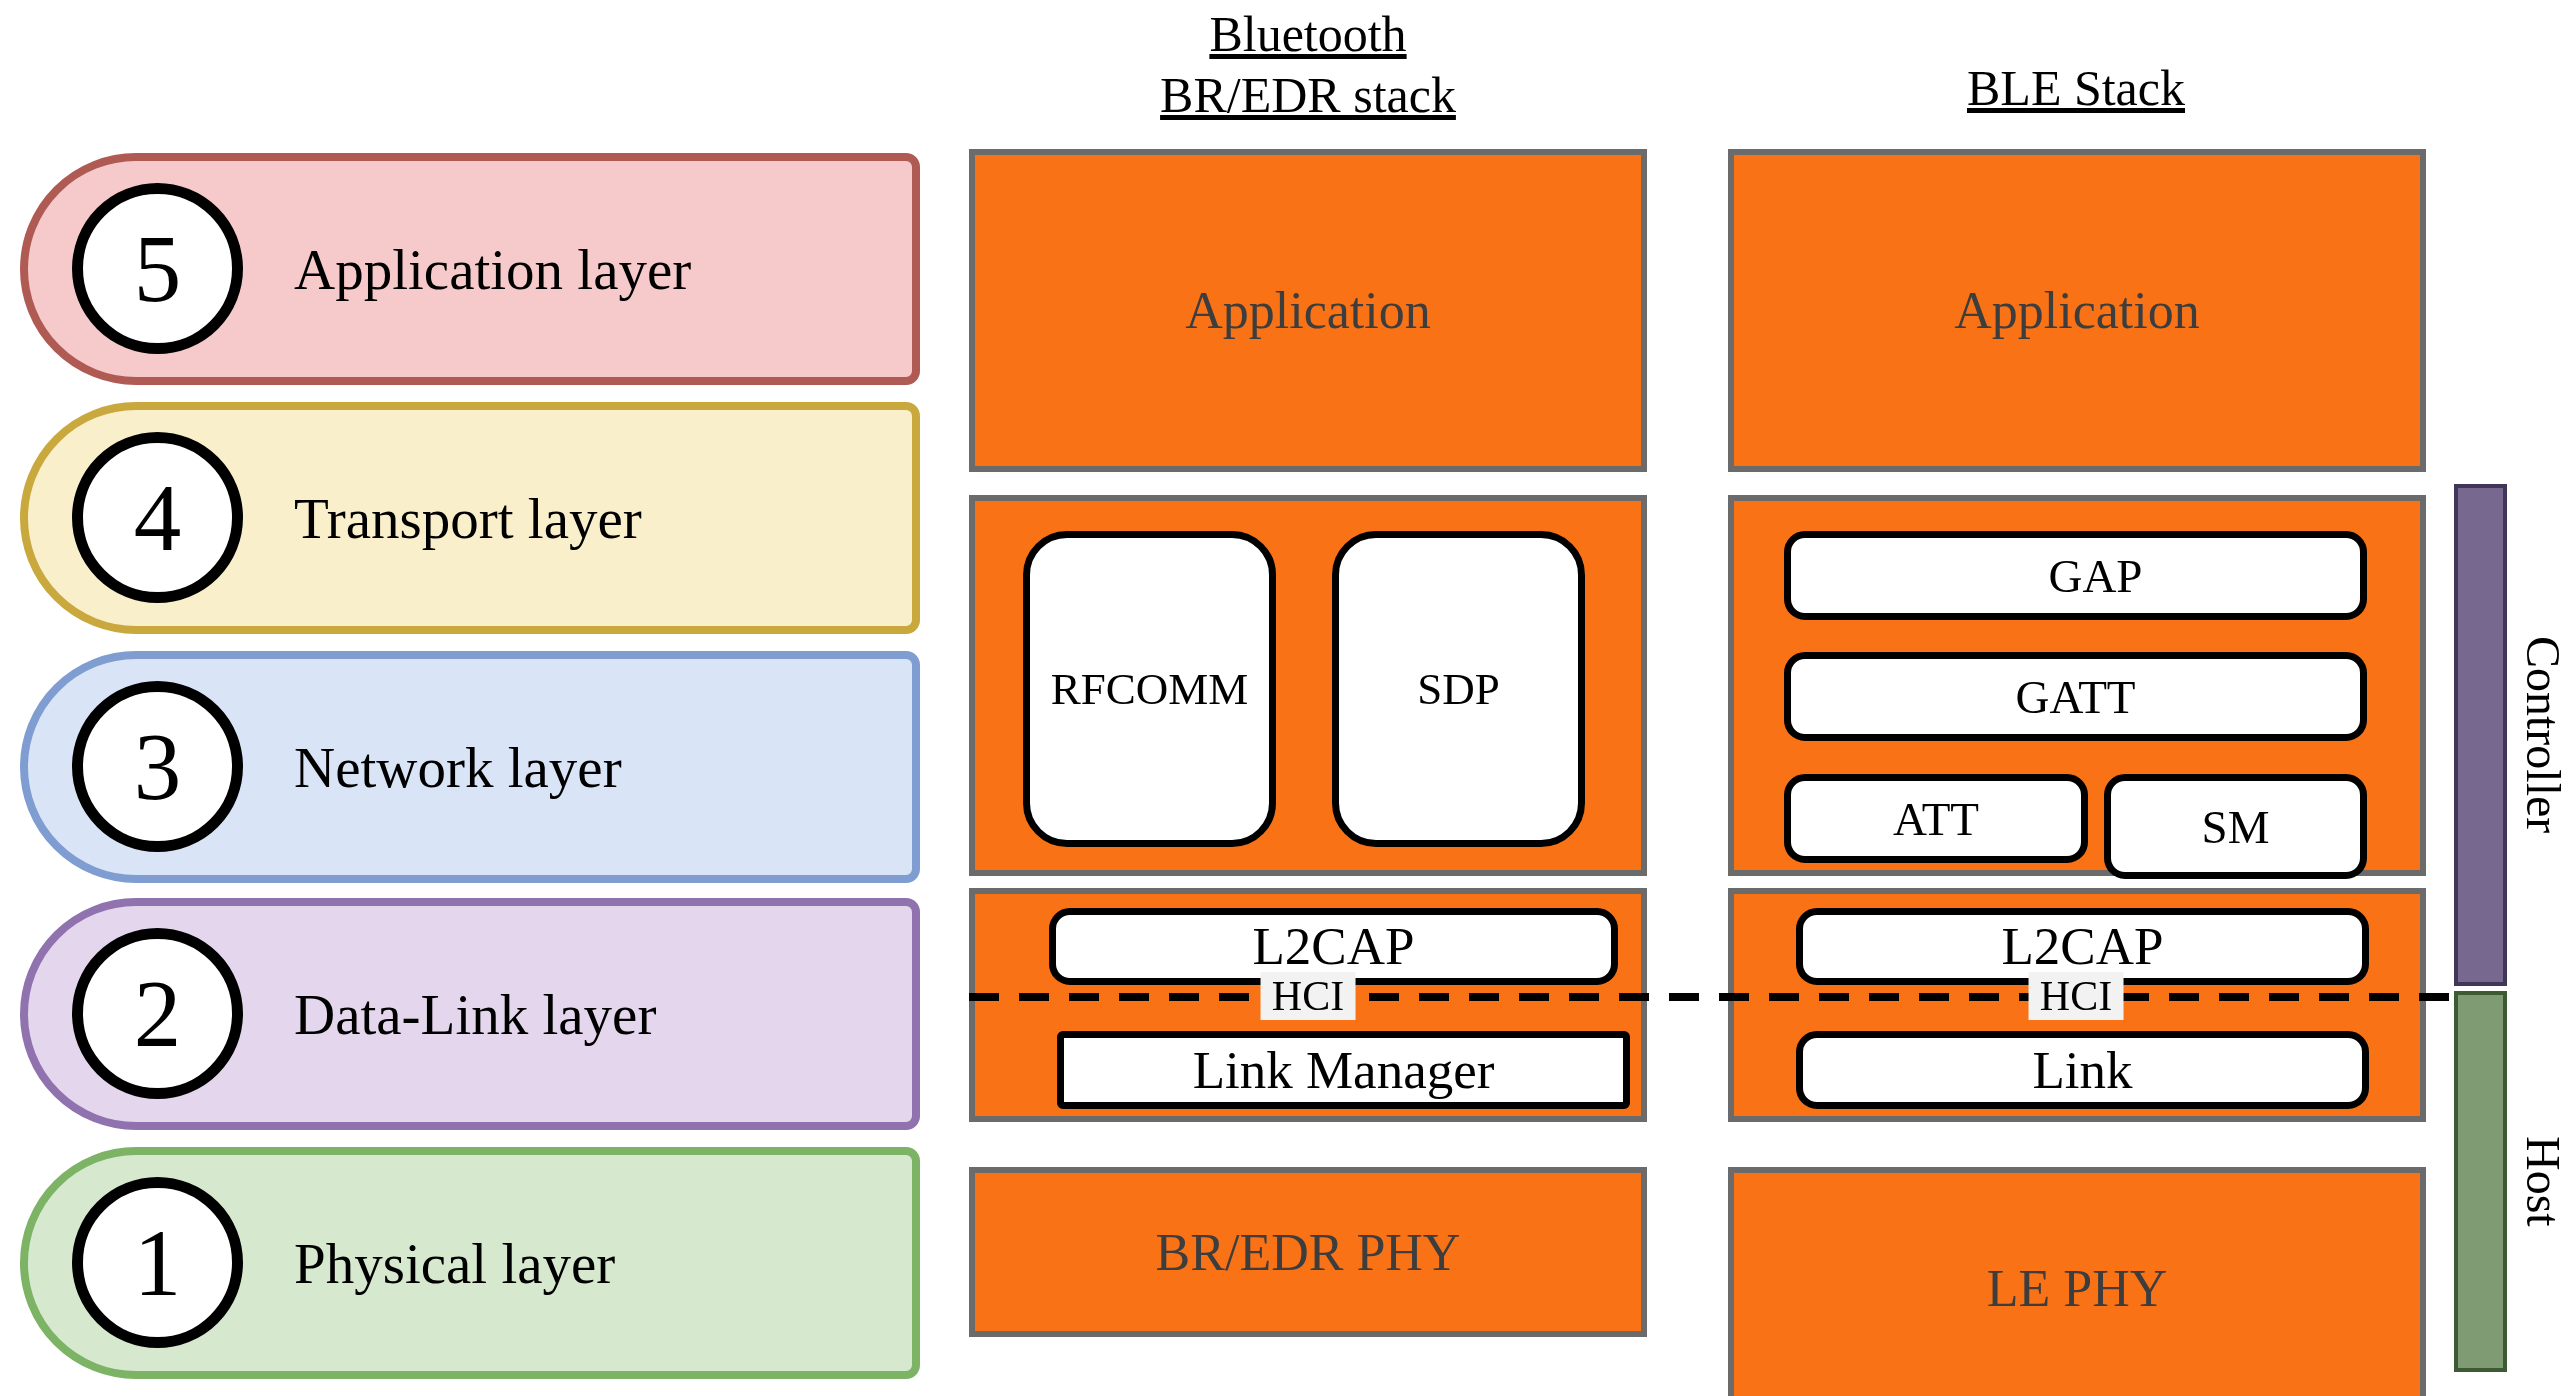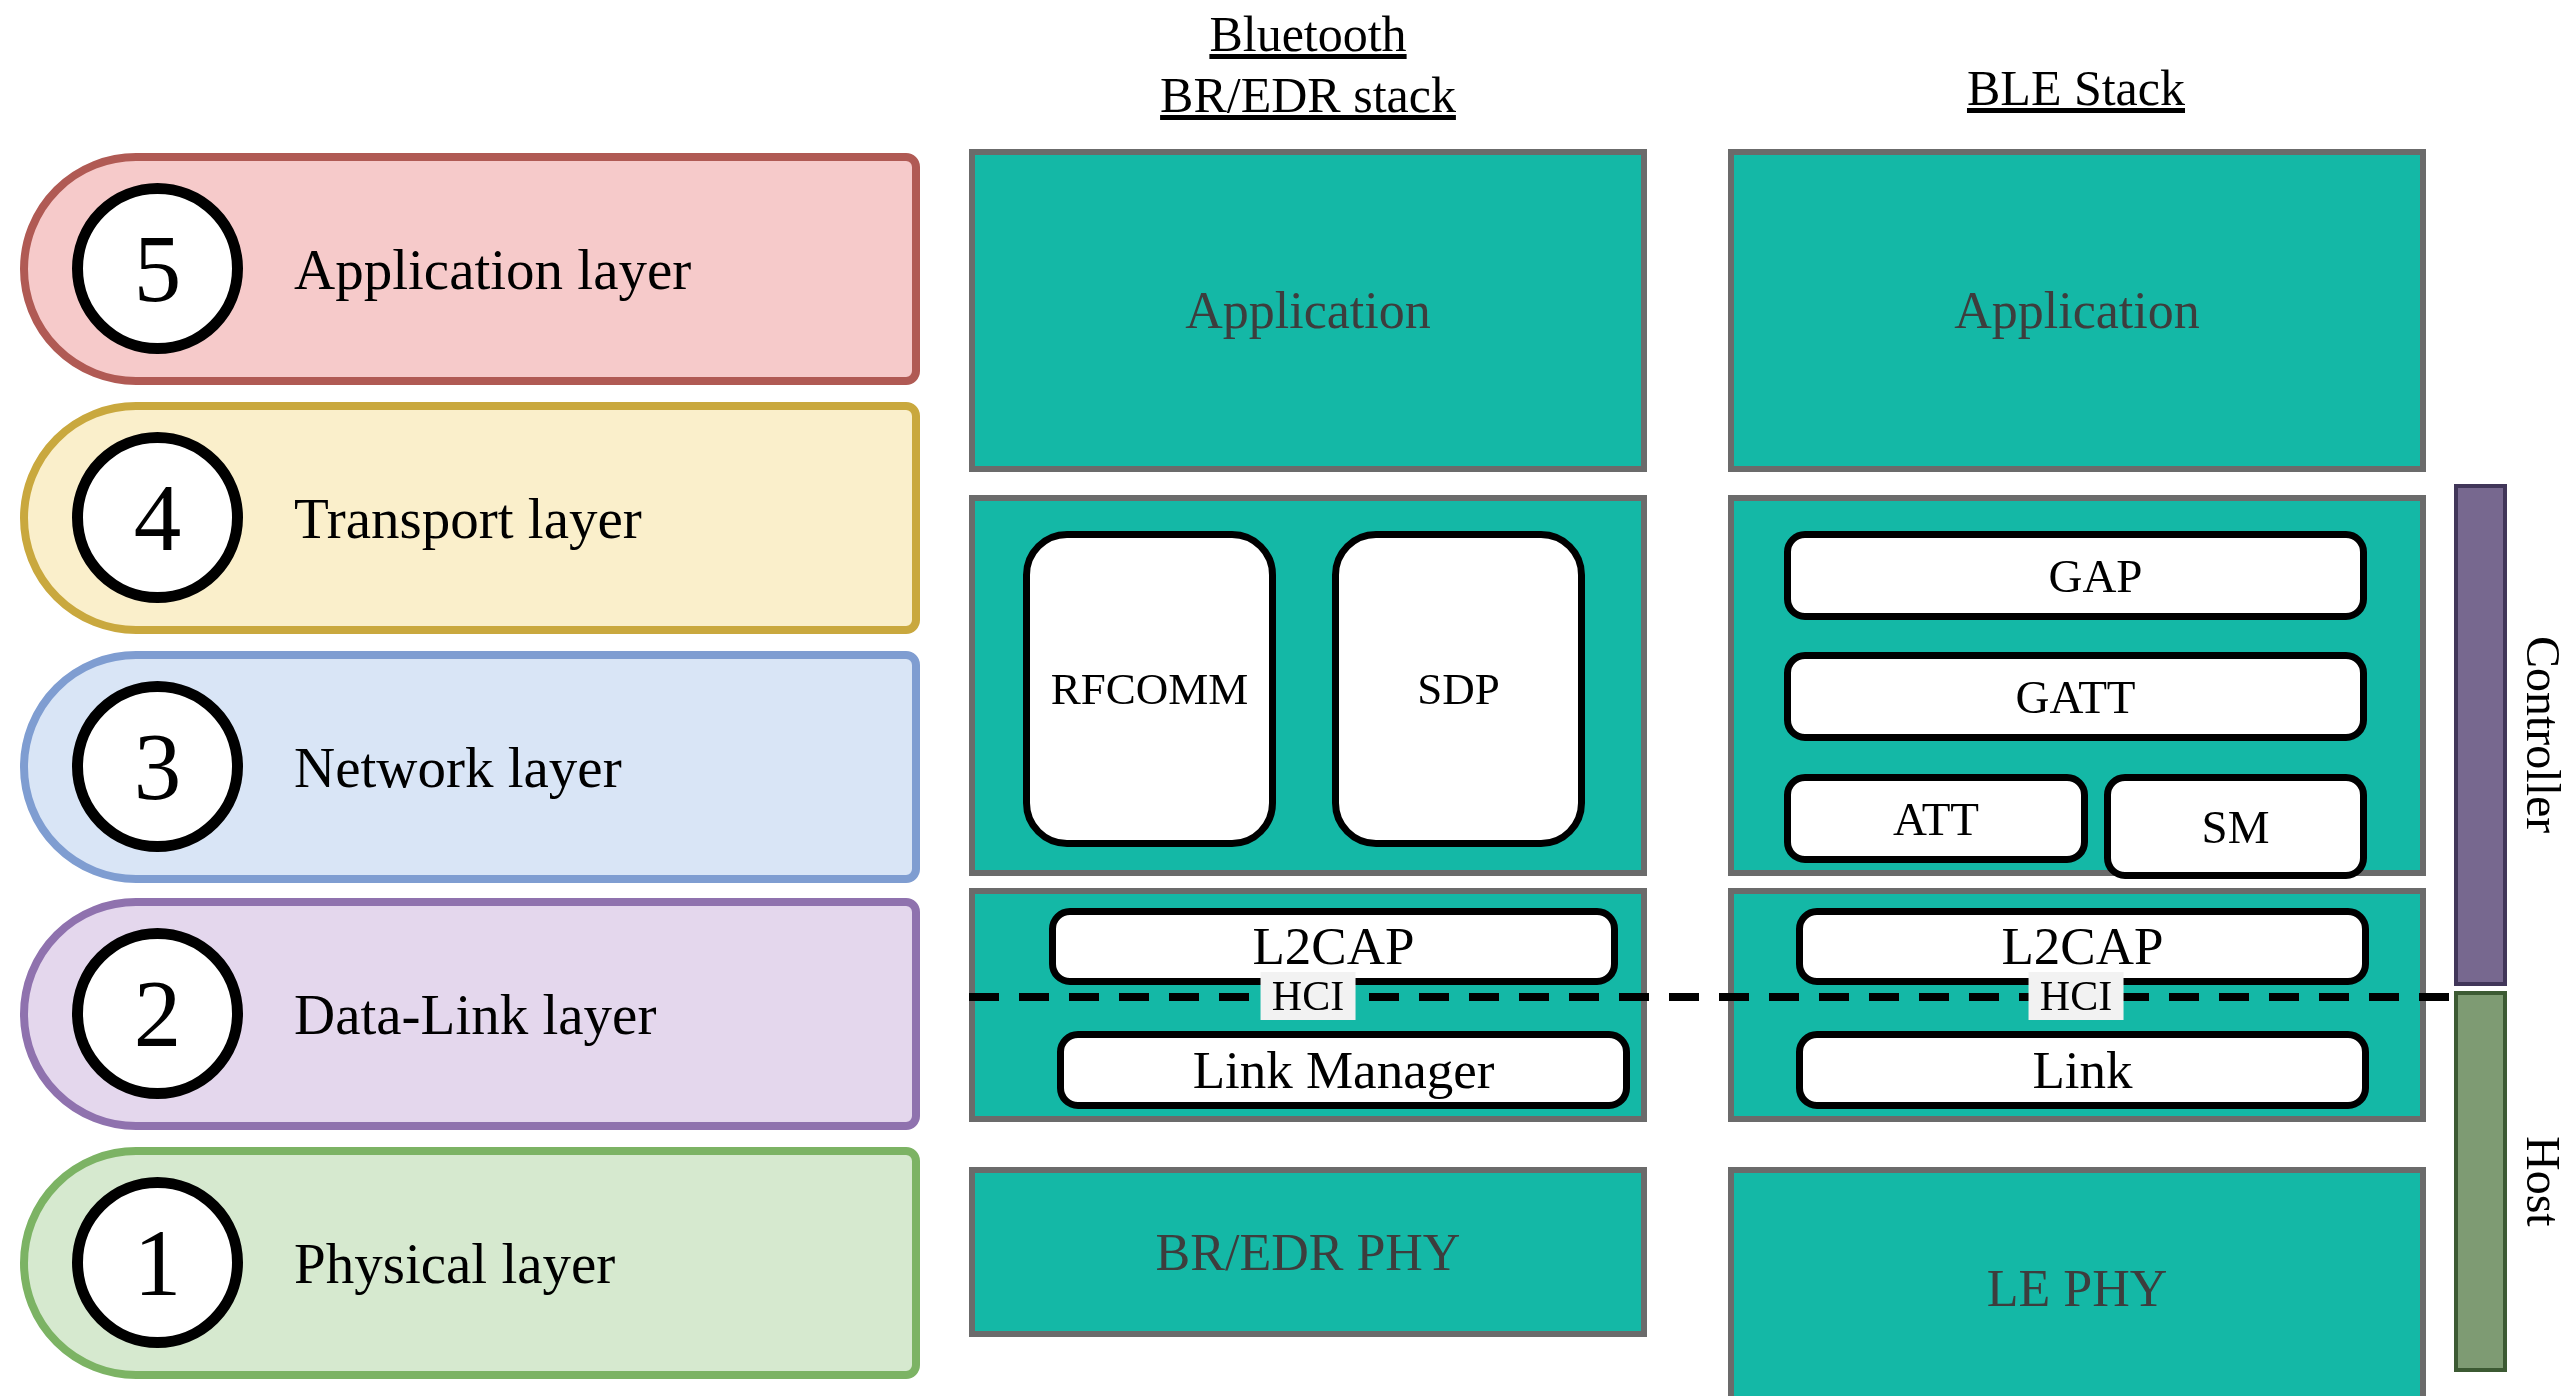--- a/index.html
+++ b/index.html
@@ -42,21 +42,21 @@
   .pill-label{
     position:absolute;
     left:266px;top:0;right:16px;bottom:0;
     display:flex;align-items:center;
     font-size:57px;
     color:#000;
   }
   
   .section{
     position:absolute;
-    background:#14b8a6;
+    background:#f97316;
     border:6.5px solid #6b6b6b;
     box-sizing:border-box;
   }
   .center-text{
     position:absolute;left:0;top:0;right:0;bottom:0;
     display:flex;align-items:center;justify-content:center;
     font-size:52px;color:#3d3d3d;
   }
   .inner-box{
     position:absolute;
@@ -147,21 +147,21 @@
     <div class="center-text">Application</div>
   </div>
 
   <div class="section" style="left:969px;top:495px;width:678px;height:381px;">
     <div class="inner-box tall-box" style="left:48px;top:30px;width:253px;height:316px;">RFCOMM</div>
     <div class="inner-box tall-box" style="left:357px;top:30px;width:253px;height:316px;">SDP</div>
   </div>
 
   <div class="section" style="left:969px;top:888px;width:678px;height:234px;">
     <div class="inner-box link-box" style="left:74px;top:13.7px;width:569px;height:77px;">L2CAP</div>
-    <div class="inner-box link-box" style="left:82px;top:137px;width:573px;height:78px;">Link Manager</div>
+    <div class="inner-box link-box" style="left:82px;top:137px;width:573px;height:78px;border-radius:6px;">Link Manager</div>
   </div>
 
   <div class="section" style="left:969px;top:1167px;width:678px;height:170px;">
     <div class="center-text">BR/EDR PHY</div>
   </div>
 
   <div class="section" style="left:1728px;top:149px;width:698px;height:323px;">
     <div class="center-text">Application</div>
   </div>
 

